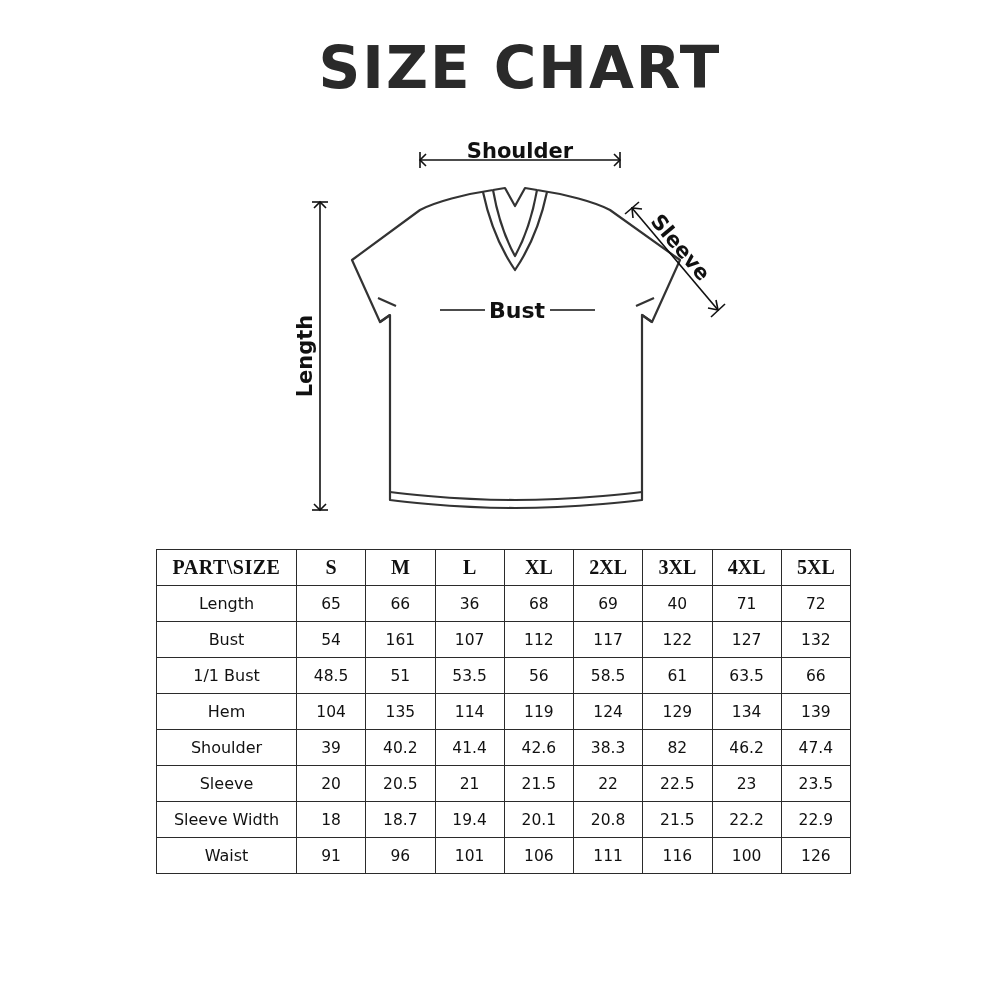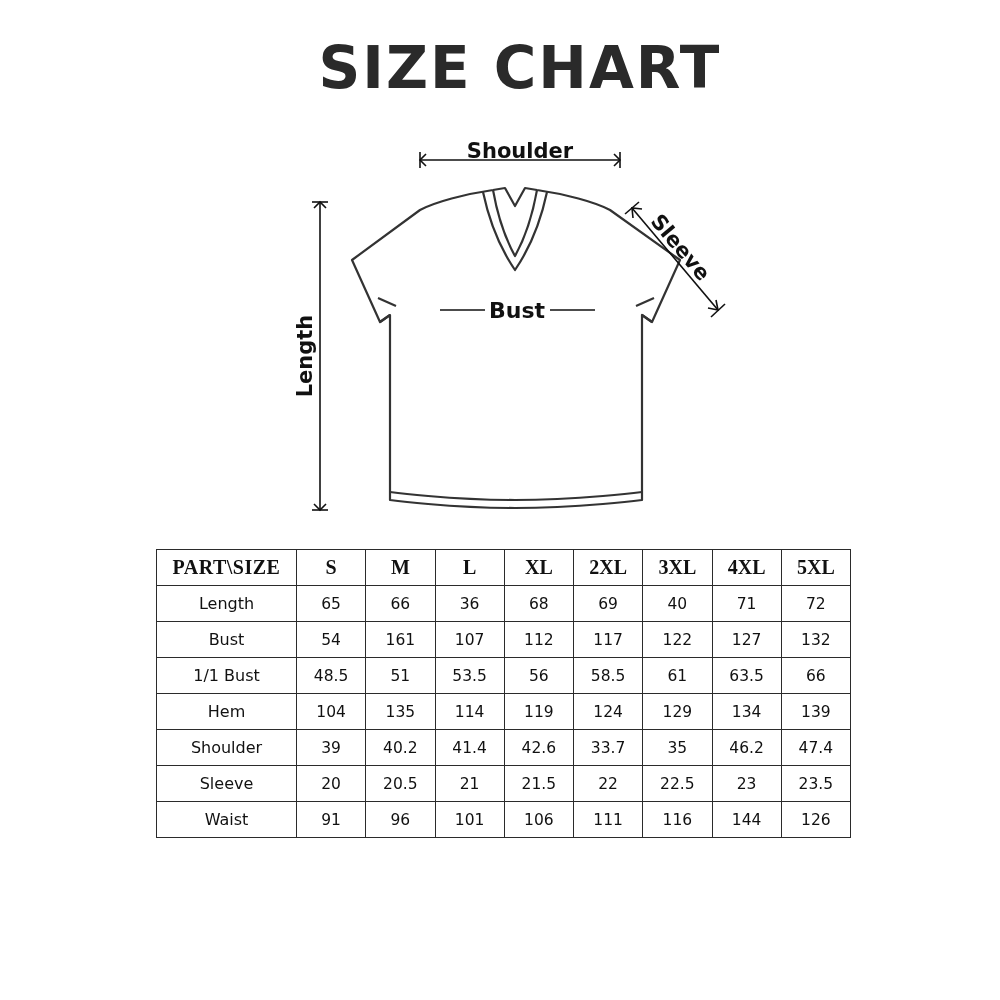--- a/index.html
+++ b/index.html
@@ -227,42 +227,53 @@
         <td>129</td>
         <td>134</td>
         <td>139</td>
       </tr>
       <tr>
         <td class="row-label">Shoulder</td>
         <td>39</td>
         <td>40.2</td>
         <td>41.4</td>
         <td>42.6</td>
-        <td>33.7</td>
-        <td>35</td>
+        <td>38.3</td>
+        <td>82</td>
         <td>46.2</td>
         <td>47.4</td>
       </tr>
       <tr>
         <td class="row-label">Sleeve</td>
         <td>20</td>
         <td>20.5</td>
         <td>21</td>
         <td>21.5</td>
         <td>22</td>
         <td>22.5</td>
         <td>23</td>
         <td>23.5</td>
       </tr>
       <tr>
+        <td class="row-label">Sleeve Width</td>
+        <td>18</td>
+        <td>18.7</td>
+        <td>19.4</td>
+        <td>20.1</td>
+        <td>20.8</td>
+        <td>21.5</td>
+        <td>22.2</td>
+        <td>22.9</td>
+      </tr>
+      <tr>
         <td class="row-label">Waist</td>
         <td>91</td>
         <td>96</td>
         <td>101</td>
         <td>106</td>
         <td>111</td>
         <td>116</td>
-        <td>144</td>
+        <td>100</td>
         <td>126</td>
       </tr>
     </tbody>
   </table>
 </div>
 
 </body></html>

